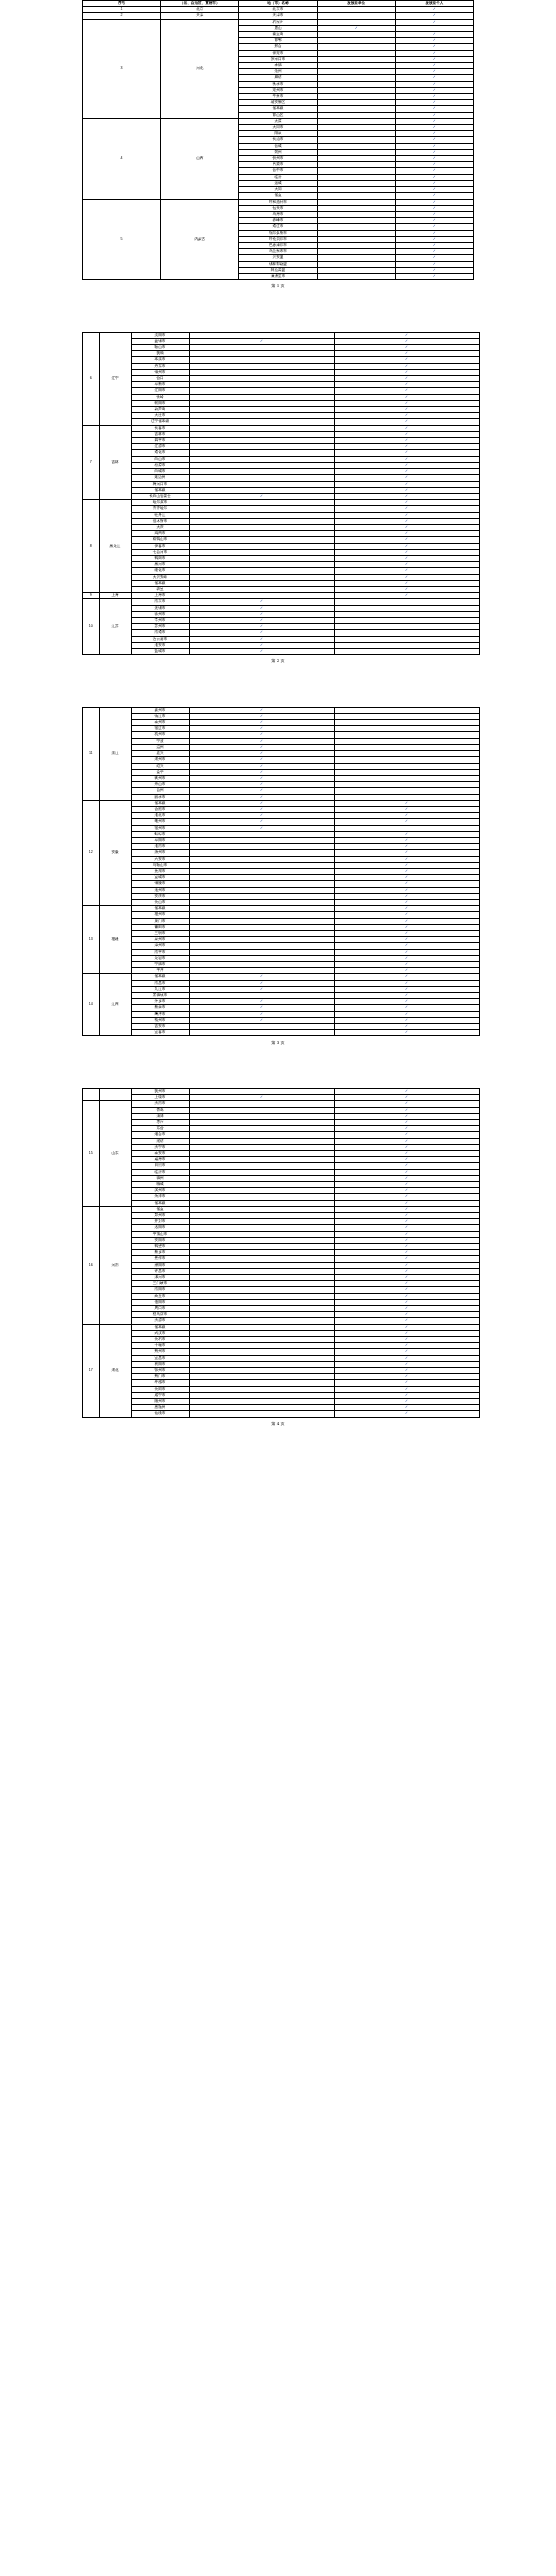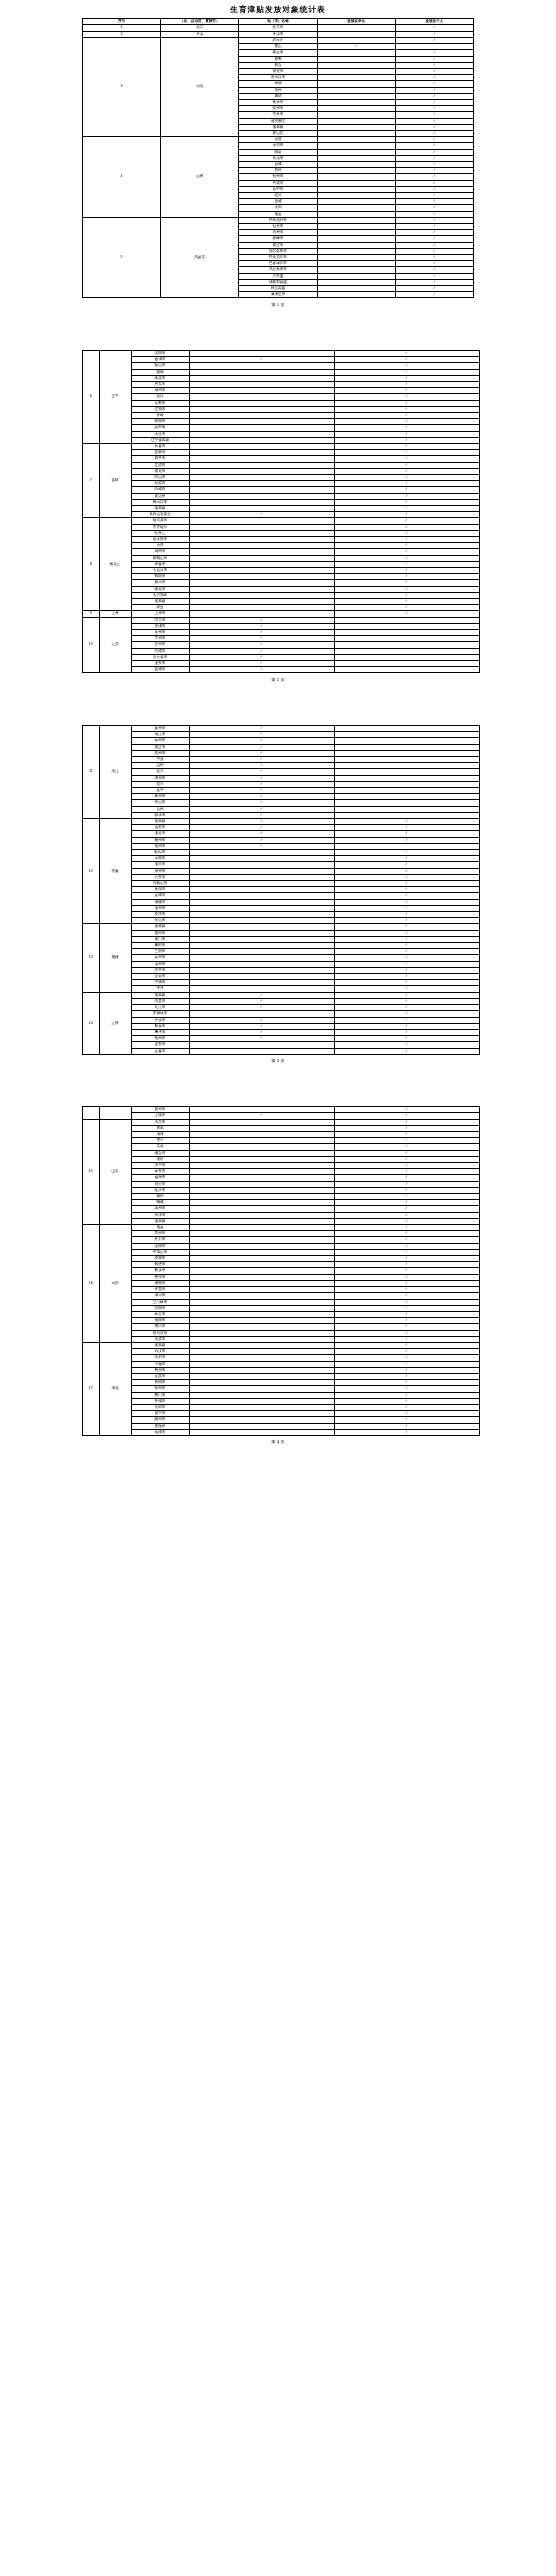--- a/index.html
+++ b/index.html
@@ -20,21 +20,20 @@
   .gap{height:31px;}
   .spacer{height:12.4px;}
 </style>
 </head>
 <body>
 
 <div class="page">
   <div id="sheets">
       <div class="sheet">
         <div class="sheet-inner">
-          <div class="doc-title">生育津贴发放对象统计表</div>
           <table class="tbl">
             <thead>
               <tr>
                 <th class="hd num">序号</th>
                 <th class="hd prov">（省、自治区、直辖市）</th>
                 <th class="hd city">地（市）名称</th>
                 <th class="hd mark">发放至单位</th>
                 <th class="hd mark">发放至个人</th>
               </tr>
             </thead>

